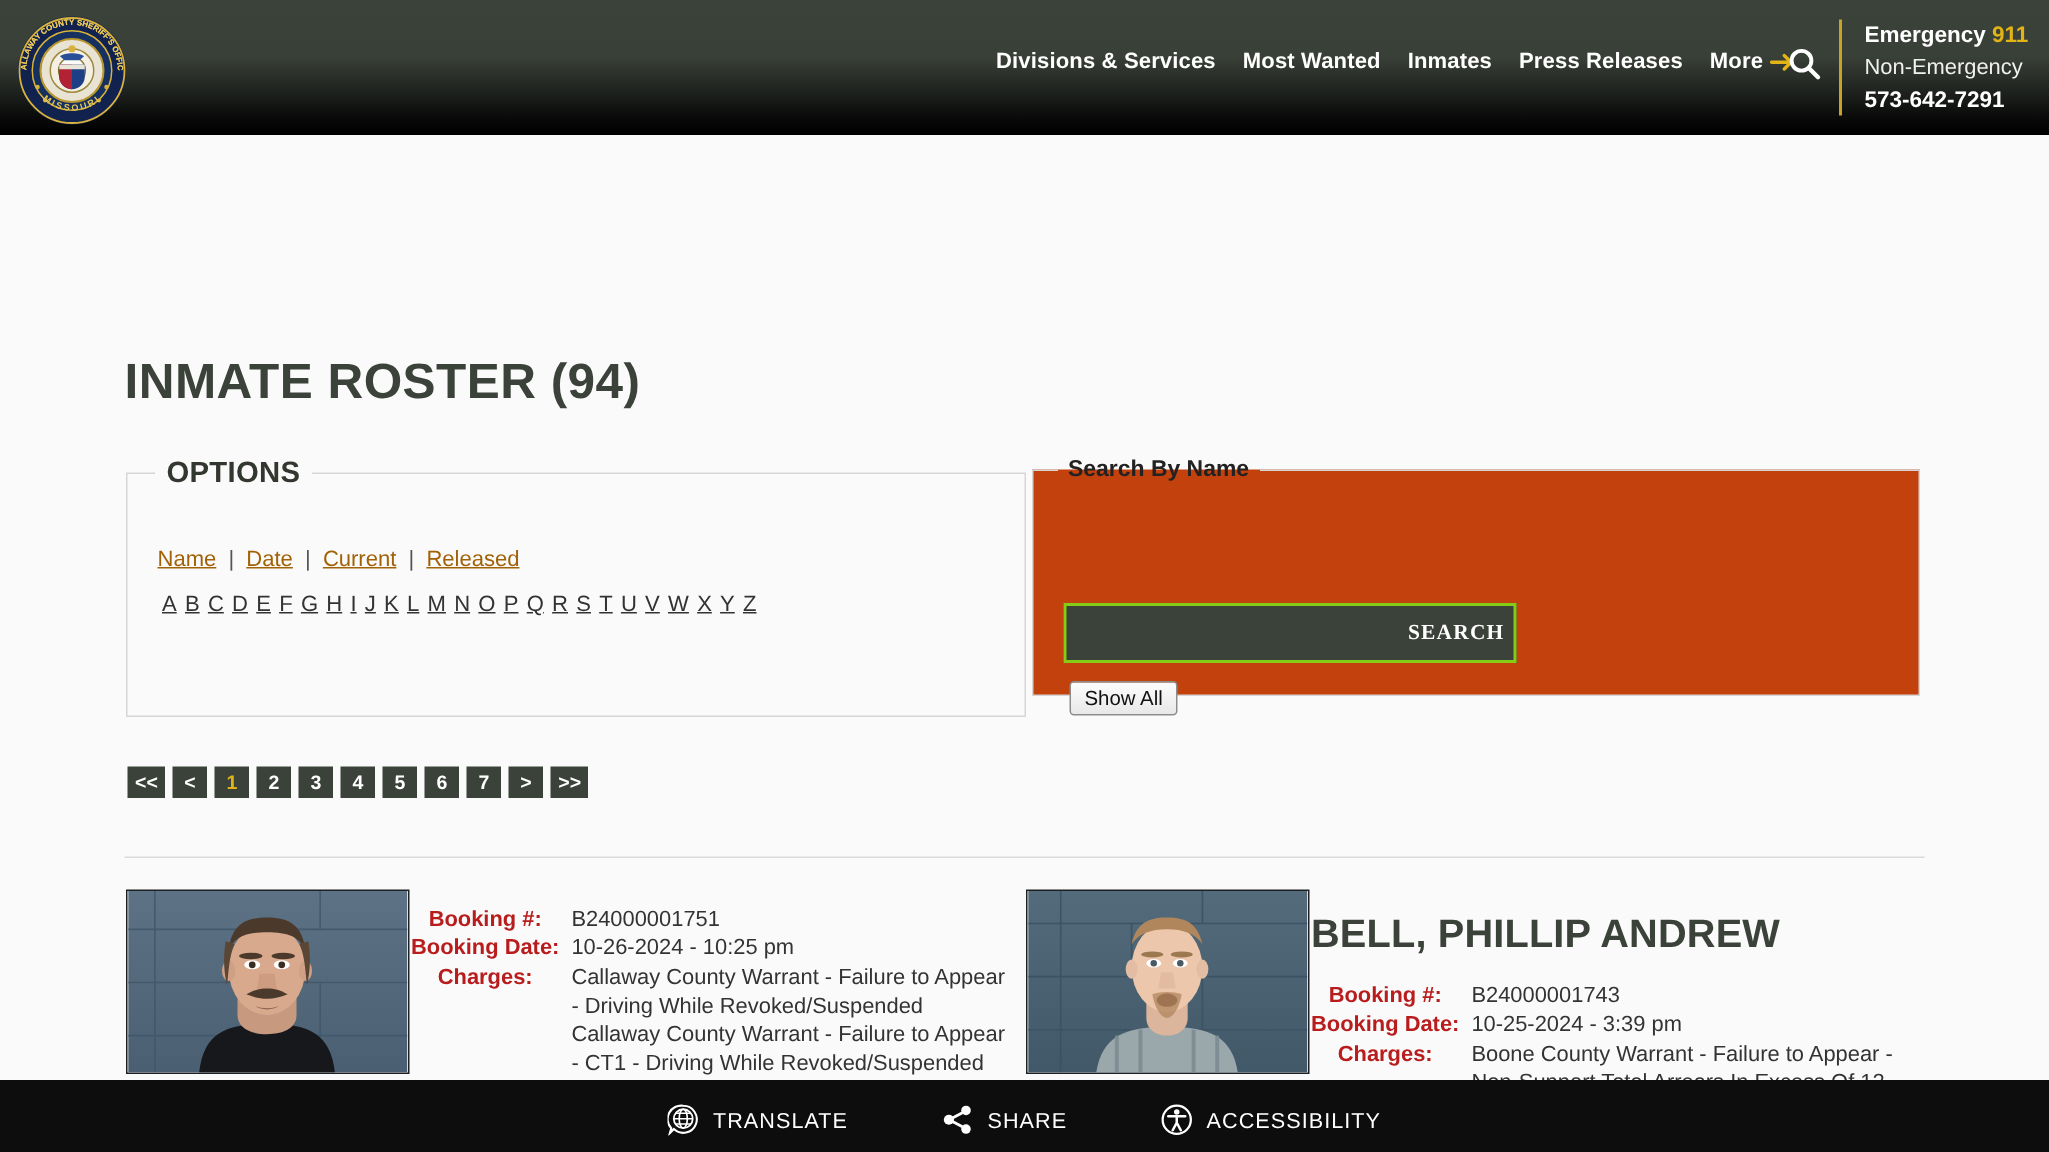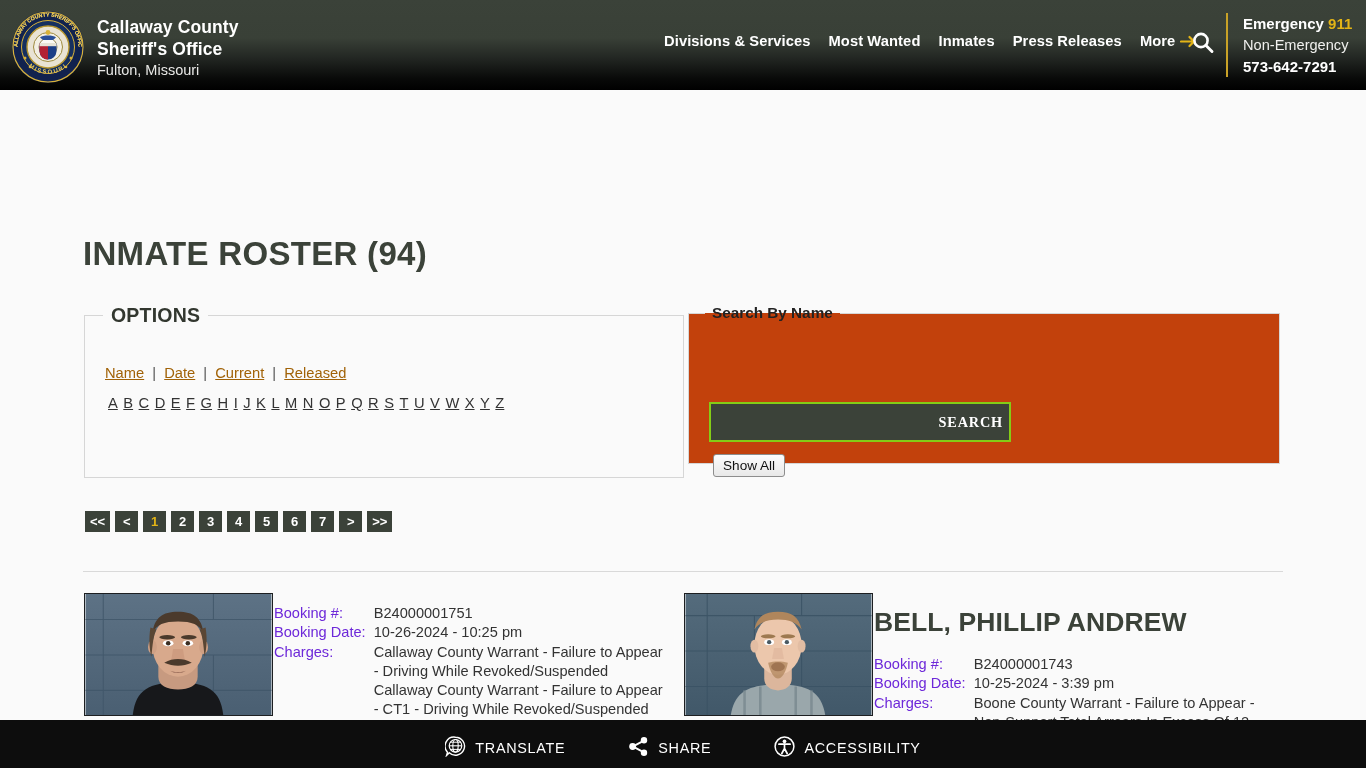--- a/index.html
+++ b/index.html
@@ -151,21 +151,21 @@
   .mug { display: block; width: 189px; height: 123px; border: 1px solid #1d1f21; }
   .inmate-info { flex: 1; padding-top: 11px; }
   .inmate-name {
     margin: 0 0 18px 0;
     font-size: 26.5px; font-weight: bold; color: #3b4239;
     line-height: 36px; letter-spacing: .1px;
   }
   .inmate-name.two-line { margin-bottom: 15px; }
   .field-tbl { border-collapse: collapse; font-size: 14.6px; color: #333; line-height: 19.3px; }
   .field-tbl th {
-    text-align: left; font-weight: normal; color: #6d28d9;
+    text-align: center; font-weight: bold; color: #b91c1c;
     vertical-align: top; padding: 0 8px 0 0; white-space: nowrap;
   }
   .field-tbl td { vertical-align: top; padding: 0; color: #333; }
   .charges-cell { max-width: 310px; }
   .charge-line { display: block; }
 
   
   .bottom-bar {
     position: absolute; left: 0; top: 720px;
     width: 1366px; height: 56px;
@@ -209,25 +209,20 @@
         </text>
         <path id="arcTopPath" d="M6.5 37 A30.5 30.5 0 0 1 67.5 37" fill="none"></path>
         <text fill="#e8c757" font-family="'Liberation Sans',sans-serif" font-size="5.3" font-weight="bold">
           <textPath href="#arcTopPath" startOffset="50%" text-anchor="middle">CALLAWAY COUNTY SHERIFF'S OFFICE</textPath>
         </text>
         <path id="arcBotPath" d="M9.5 44 A29 29 0 0 0 64.5 44" fill="none"></path>
         <text fill="#e8c757" font-family="'Liberation Sans',sans-serif" font-size="6" font-weight="bold" letter-spacing="1.6">
           <textPath href="#arcBotPath" startOffset="50%" text-anchor="middle">MISSOURI</textPath>
         </text>
       </svg>
-    </div>
-    <div class="brand-text">
-      <div class="brand-line1">Callaway County</div>
-      <div class="brand-line2">Sheriff's Office</div>
-      <div class="brand-line3">Fulton, Missouri</div>
     </div>
   </div>
 
   <nav class="main-nav">
     <a class="nav-link" href="#">Divisions &amp; Services</a>
     <a class="nav-link" href="#">Most Wanted</a>
     <a class="nav-link" href="#">Inmates</a>
     <a class="nav-link" href="#">Press Releases</a>
     <a class="nav-link nav-more" href="#">
       <span>More</span>

